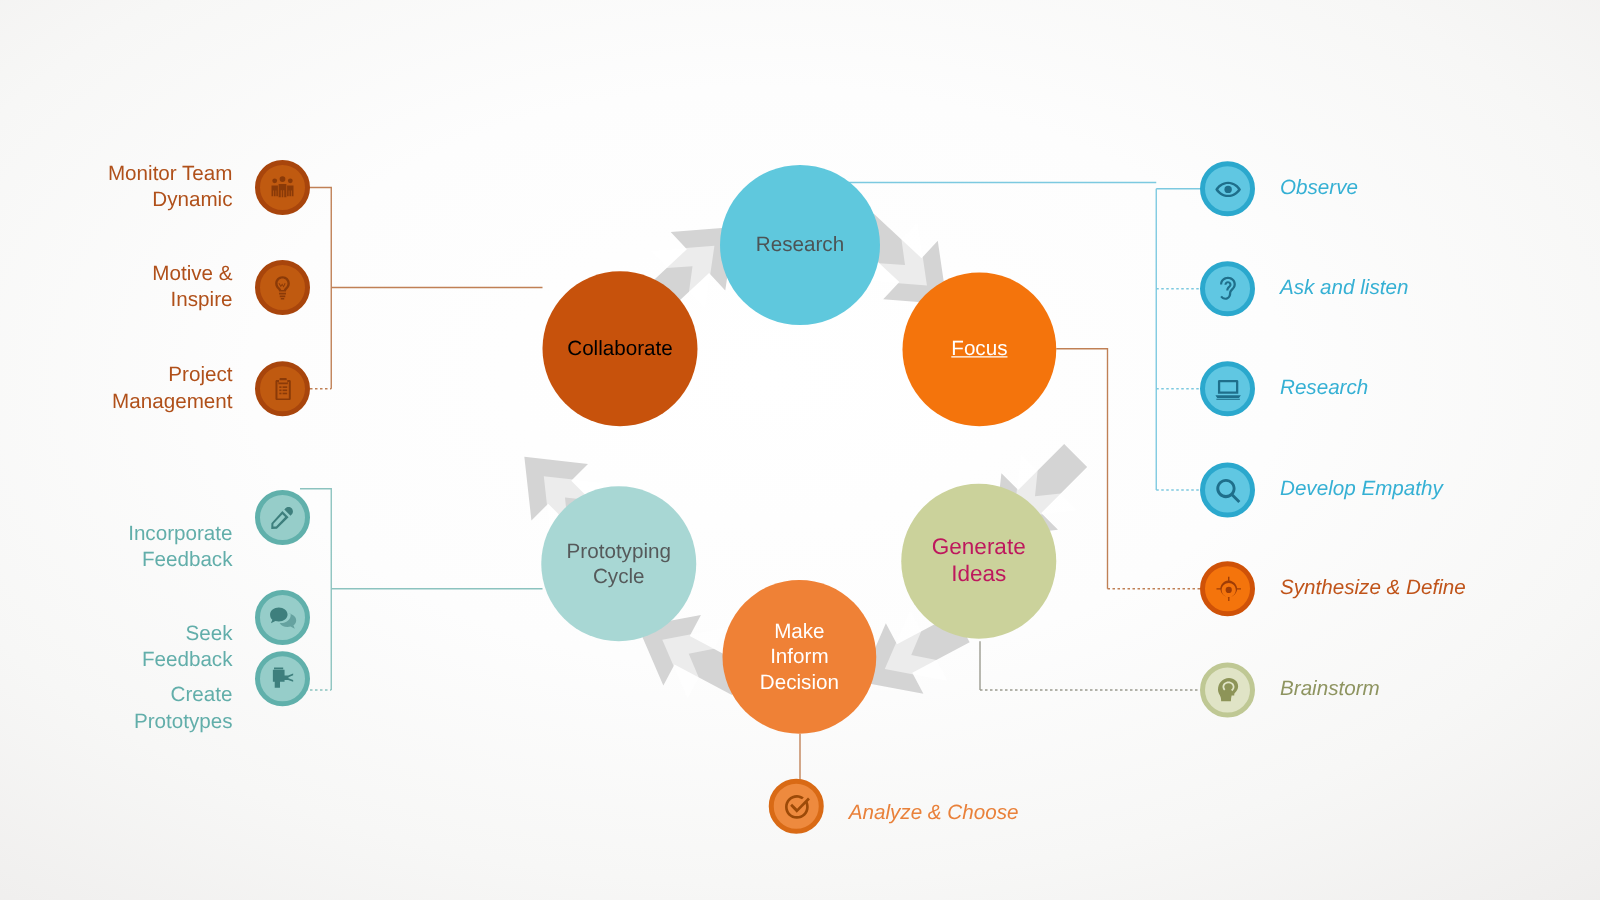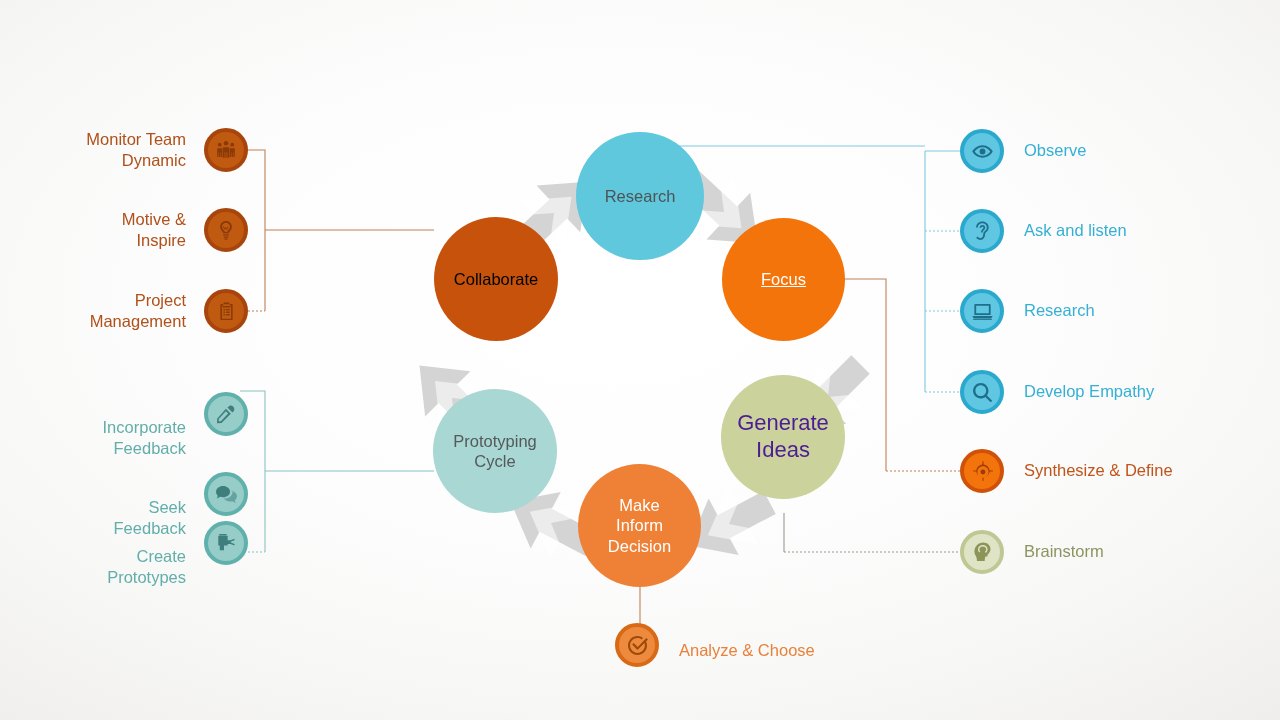--- a/index.html
+++ b/index.html
@@ -51,24 +51,24 @@
     width: 123px; height: 123px;
     left: 722px; top: 218px;
     background: #f4740c;
     color: #ffffff;
     font-size: 16.5px;
     z-index: 5;
     text-decoration: underline;
   }
   .node-generate {
     width: 124px; height: 124px;
-    left: 721px; top: 375px;
+    left: 721px; top: 387px;
     background: #cbd29b;
-    color: #4c1d95;
-    font-size: 22px;
+    color: #be185d;
+    font-size: 18px;
     z-index: 5;
   }
   .node-decision {
     width: 123px; height: 123px;
     left: 578px; top: 464px;
     background: #ef8136;
     color: #ffffff;
     font-size: 16.5px;
     z-index: 7;
     justify-content: center;
@@ -133,20 +133,21 @@
     white-space: nowrap;
   }
   .sat-left .sat-label {
     text-align: right;
     padding-right: 18px;
     order: -1;
   }
   .sat-right .sat-label {
     text-align: center;
     padding-left: 20px;
+    font-style: italic;
   }
 
   
   .pal-orange-dark { background: #c05a10; border: 4px solid #a8450c; }
   .pal-orange-dark svg { fill: #8a3a08; }
   .pal-teal        { background: #96cdc9; border: 4px solid #60b0ab; }
   .pal-teal svg    { fill: #3e7f7d; }
   .pal-blue        { background: #60c7e2; border: 4px solid #2ba8cd; }
   .pal-blue svg    { fill: #1f6f8b; }
   .pal-orange-brt  { background: #f4740c; border: 4px solid #cf5208; }

